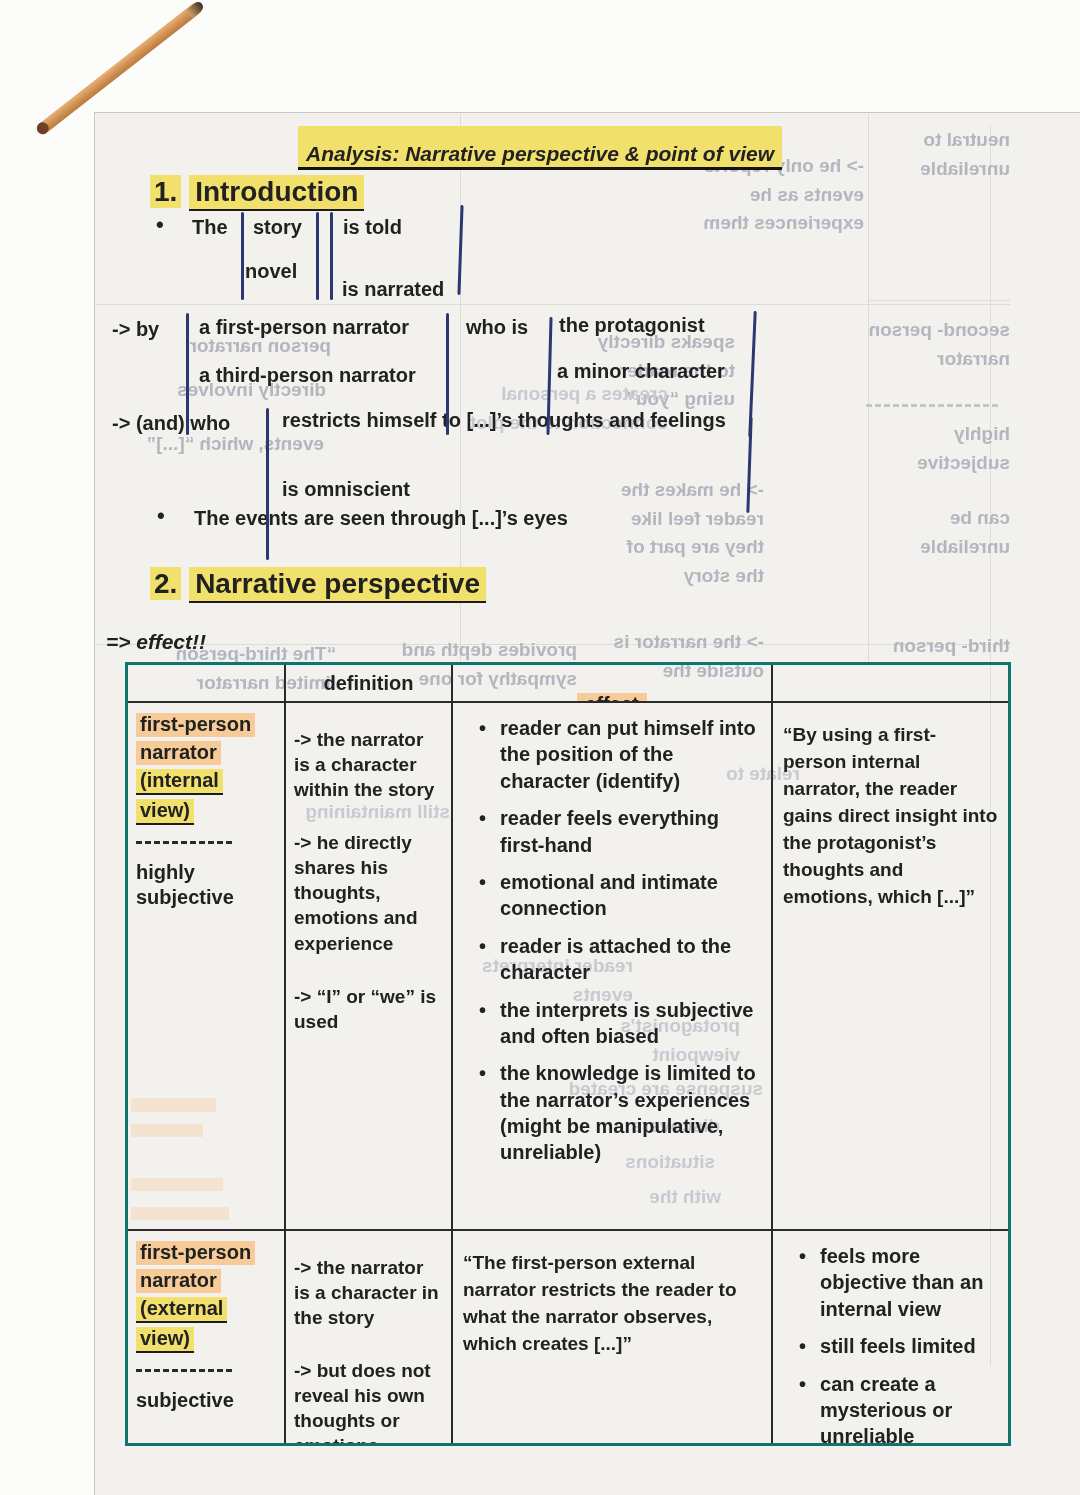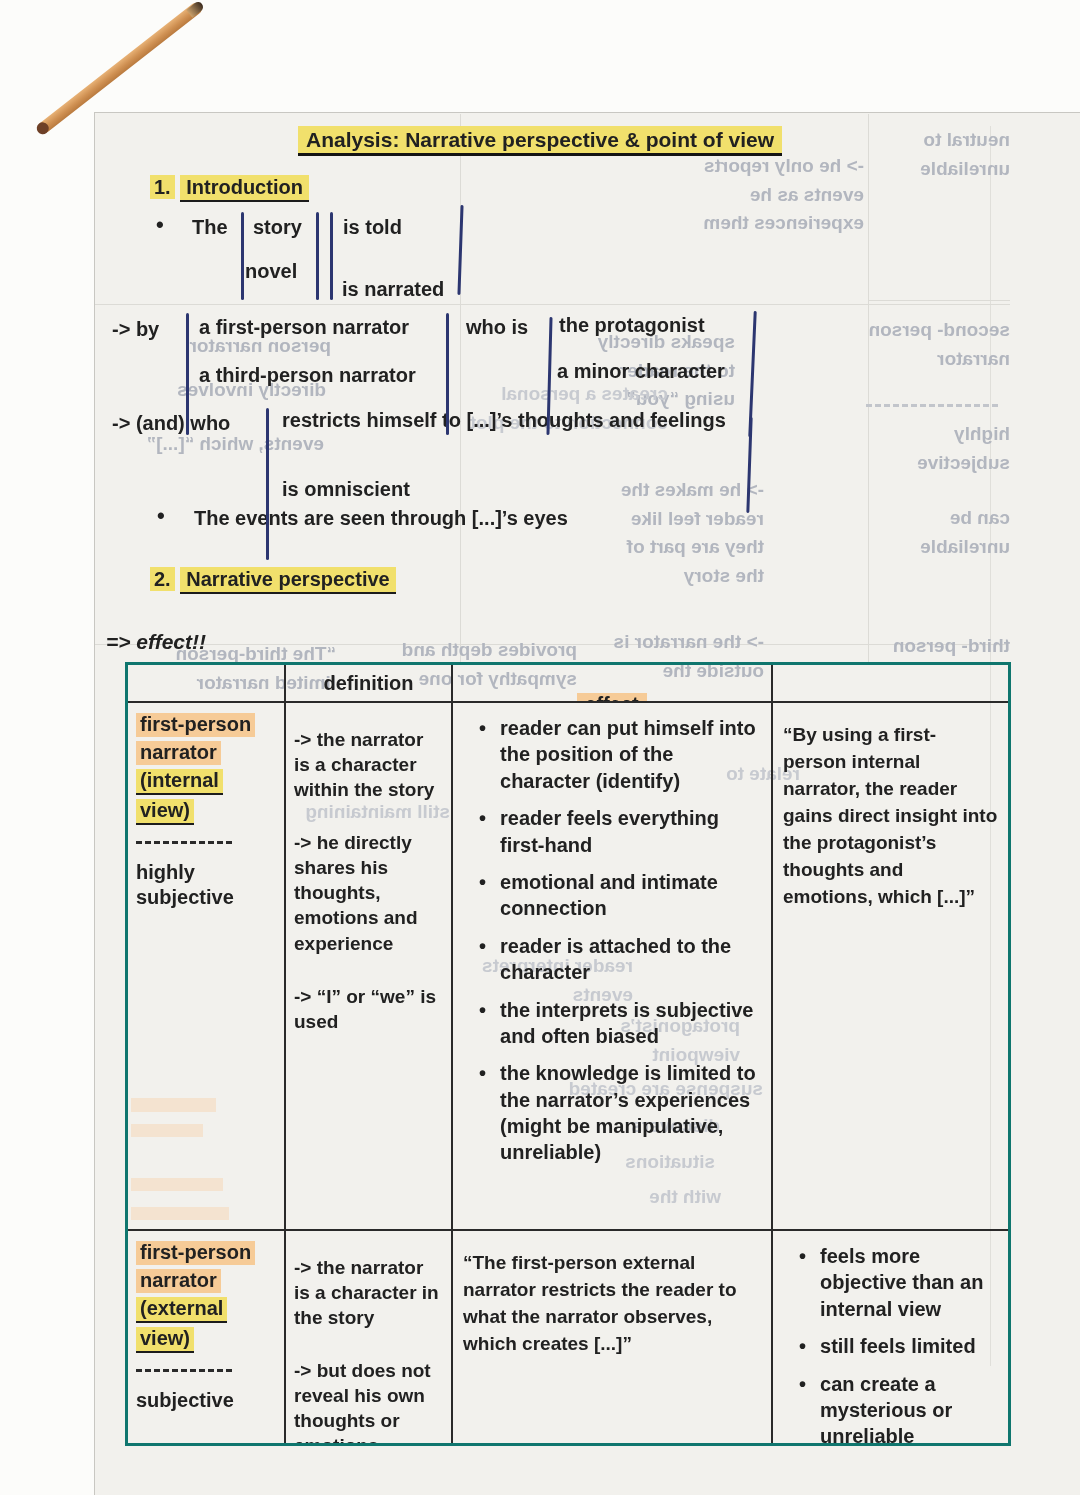--- a/index.html
+++ b/index.html
@@ -54,23 +54,23 @@
   .pencil{left:18px;top:62px;width:204px;height:12px;transform:rotate(-38deg);
           background:linear-gradient(to bottom,#e8b276,#cf9052 55%,#b97a3e);border-radius:6px;}
   .pencil::after{content:"";position:absolute;right:-2px;top:1px;width:16px;height:10px;
           background:linear-gradient(to right,#caa06a,#3a2a1d);border-radius:0 5px 5px 0;}
   .pencil::before{content:"";position:absolute;left:-2px;top:0;width:12px;height:12px;
           background:#6e4027;border-radius:6px;}
   
   .hl-y{background:#f1e06c;}
   .hl-o{background:#f6cb97;margin-top:44px;}
   .u{border-bottom:2.5px solid #1c1c1c;}
-  .title{left:298px;top:126px;font-size:21px;font-weight:700;padding:2px 8px 1px;
-         border-bottom:3px solid #141414;}
-  .sec{font-size:20px;font-weight:700;}
+  .title{left:298px;top:126px;font-size:21px;font-weight:700;padding:16px 8px 1px;
+         border-bottom:3px solid #141414;font-style:italic;}
+  .sec{font-size:28px;font-weight:700;}
   .sec1{left:150px;top:176px;} .sec2{left:150px;top:568px;}
   .sec .num{padding:1px 4px;}
   .sec .head{padding:1px 6px 2px;}
   .note{left:106px;top:630px;font-size:21px;font-weight:700;font-style:italic;}
   .bt{font-size:20px;font-weight:700;white-space:nowrap;}
   .t-the{left:192px;top:216px;} .t-story{left:253px;top:216px;} .t-istold{left:343px;top:216px;}
   .t-novel{left:245px;top:260px;} .t-isnarr{left:342px;top:278px;}
   .t-by{left:112px;top:318px;} .t-fpn{left:199px;top:316px;} .t-whois{left:466px;top:316px;}
   .t-prot{left:559px;top:314px;} .t-tpn{left:199px;top:364px;} .t-minor{left:557px;top:360px;}
   .t-andwho{left:112px;top:412px;} .t-restr{left:282px;top:409px;white-space:nowrap;}

